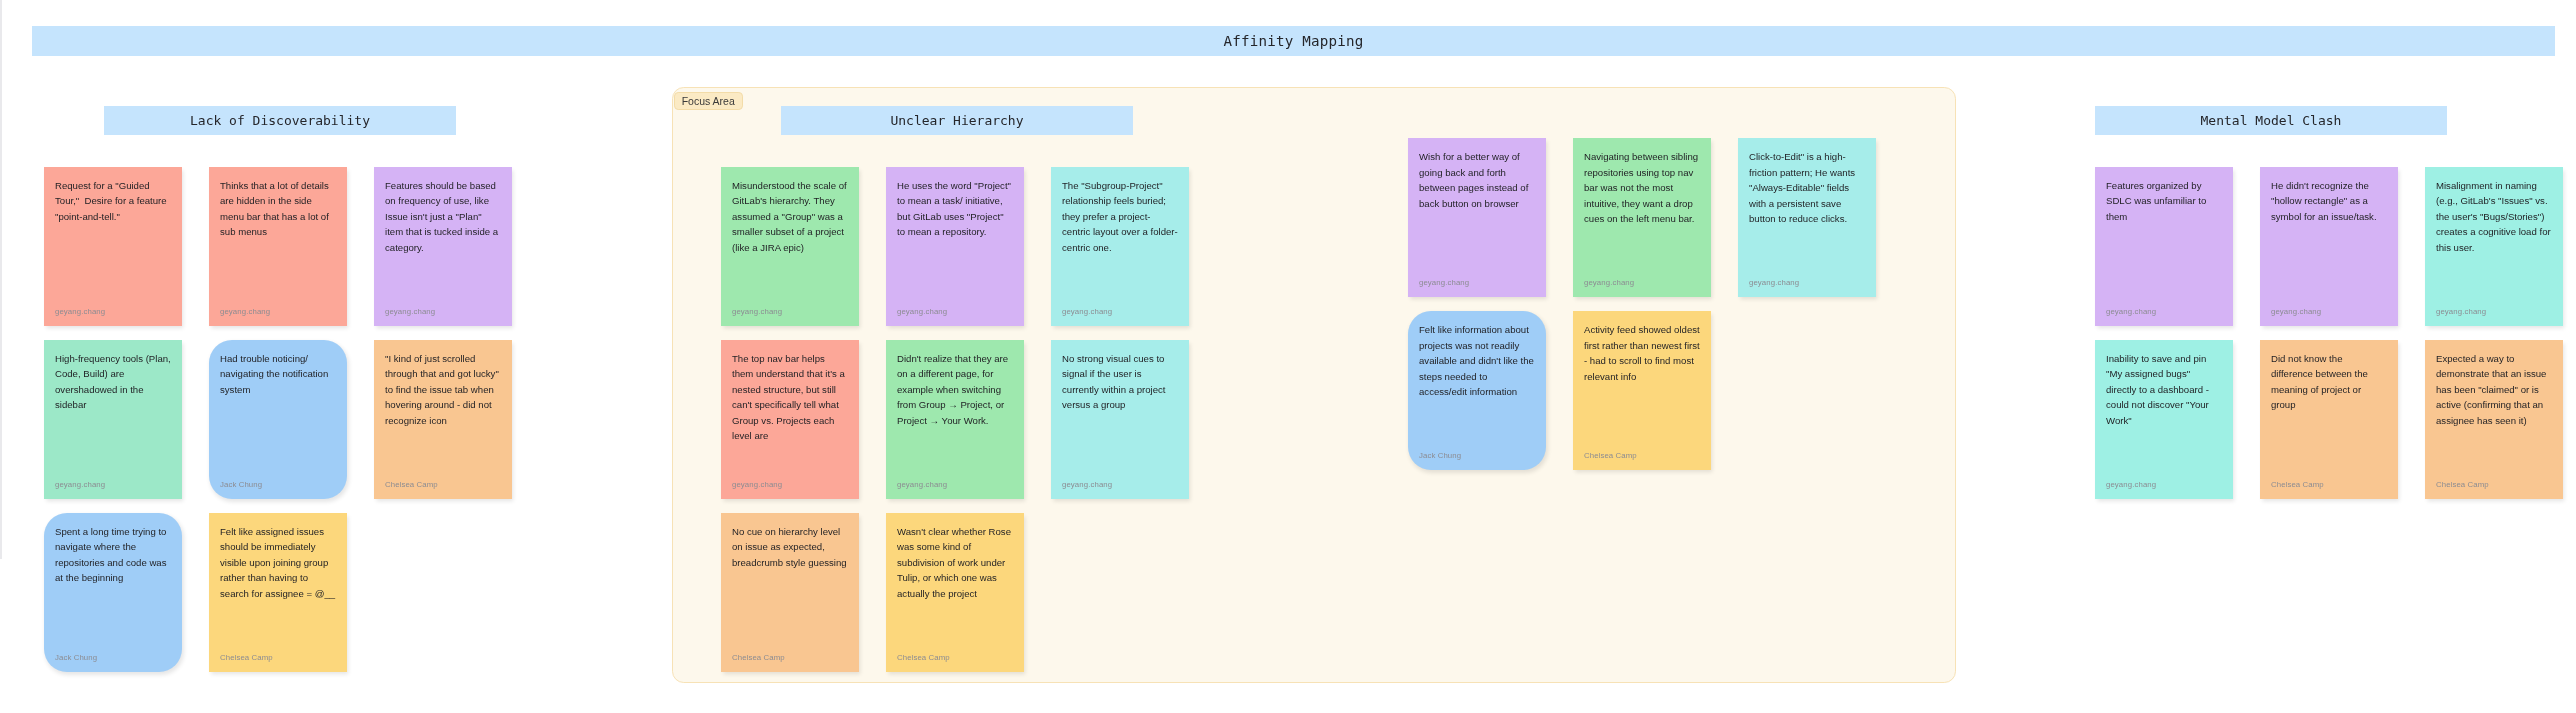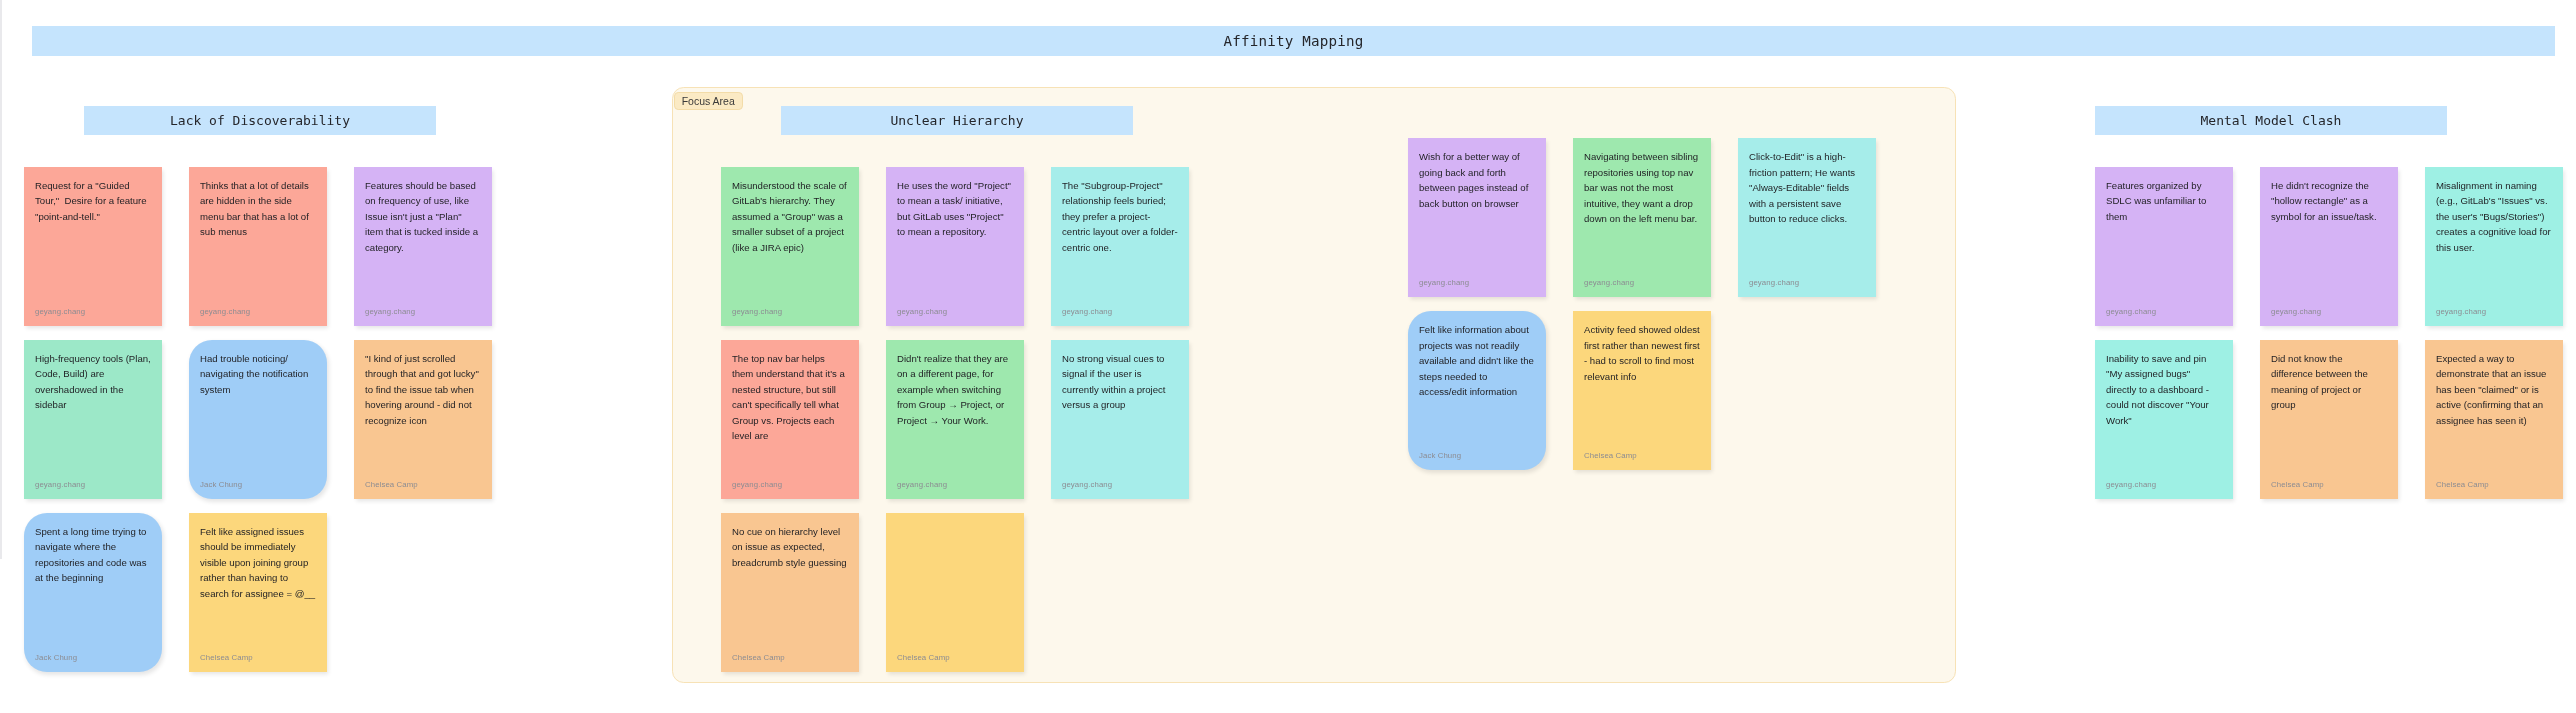--- a/index.html
+++ b/index.html
@@ -65,21 +65,21 @@
   .cards-grid {
     margin-top: 32px;
     display: grid;
     grid-template-columns: repeat(3, 138px);
     column-gap: 27px;
     row-gap: 14.2px;
     align-items: start;
   }
 
   
-  #col-discoverability { left: 22px;   width: 471px; }
+  #col-discoverability { left: 42px;   width: 471px; }
   #col-discoverability .col-header { margin-left: 60px; width: 352px; }
   #col-hierarchy       { left: 719px;  width: 471px; }
   #col-hierarchy       .col-header { margin-left: 60px; width: 352px; }
   #col-navigation      { left: 1406px; width: 471px; }
   #col-navigation      .col-header { margin-left: 60px; width: 352px; }
   #col-mentalmodel     { left: 2093px; width: 471px; }
   #col-mentalmodel     .col-header { width: 352px; }
 
   
   .sticky {
@@ -197,33 +197,34 @@
         </div>
         <div class="sticky c-teal row-h2">
           <div class="body">No strong visual cues to signal if the user is currently within a project versus a group</div>
           <div class="author">geyang.chang</div>
         </div>
         <div class="sticky c-orange row-h3">
           <div class="body">No cue on hierarchy level on issue as expected, breadcrumb style guessing</div>
           <div class="author">Chelsea Camp</div>
         </div>
         <div class="sticky c-yellow row-h3">
+          <div class="body">Wasn't clear whether Rose was some kind of subdivision of work under Tulip, or which one was actually the project</div>
           <div class="author">Chelsea Camp</div>
         </div>
       </div>
   </div>
 
   <div class="column" id="col-navigation">
     <div class="cards-grid">
         <div class="sticky c-purple row-h1">
           <div class="body">Wish for a better way of going back and forth between pages instead of back button on browser</div>
           <div class="author">geyang.chang</div>
         </div>
         <div class="sticky c-green row-h1">
-          <div class="body">Navigating between sibling repositories using top nav bar was not the most intuitive, they want a drop down on the left menu bar.</div>
+          <div class="body">Navigating between sibling repositories using top nav bar was not the most intuitive, they want a drop cues on the left menu bar.</div>
           <div class="author">geyang.chang</div>
         </div>
         <div class="sticky c-teal row-h1">
           <div class="body">Click-to-Edit" is a high-friction pattern; He wants "Always-Editable" fields with a persistent save button to reduce clicks.</div>
           <div class="author">geyang.chang</div>
         </div>
         <div class="sticky c-blue row-h2">
           <div class="body">Felt like information about projects was not readily available and didn't like the steps needed to access/edit information</div>
           <div class="author">Jack Chung</div>
         </div>

